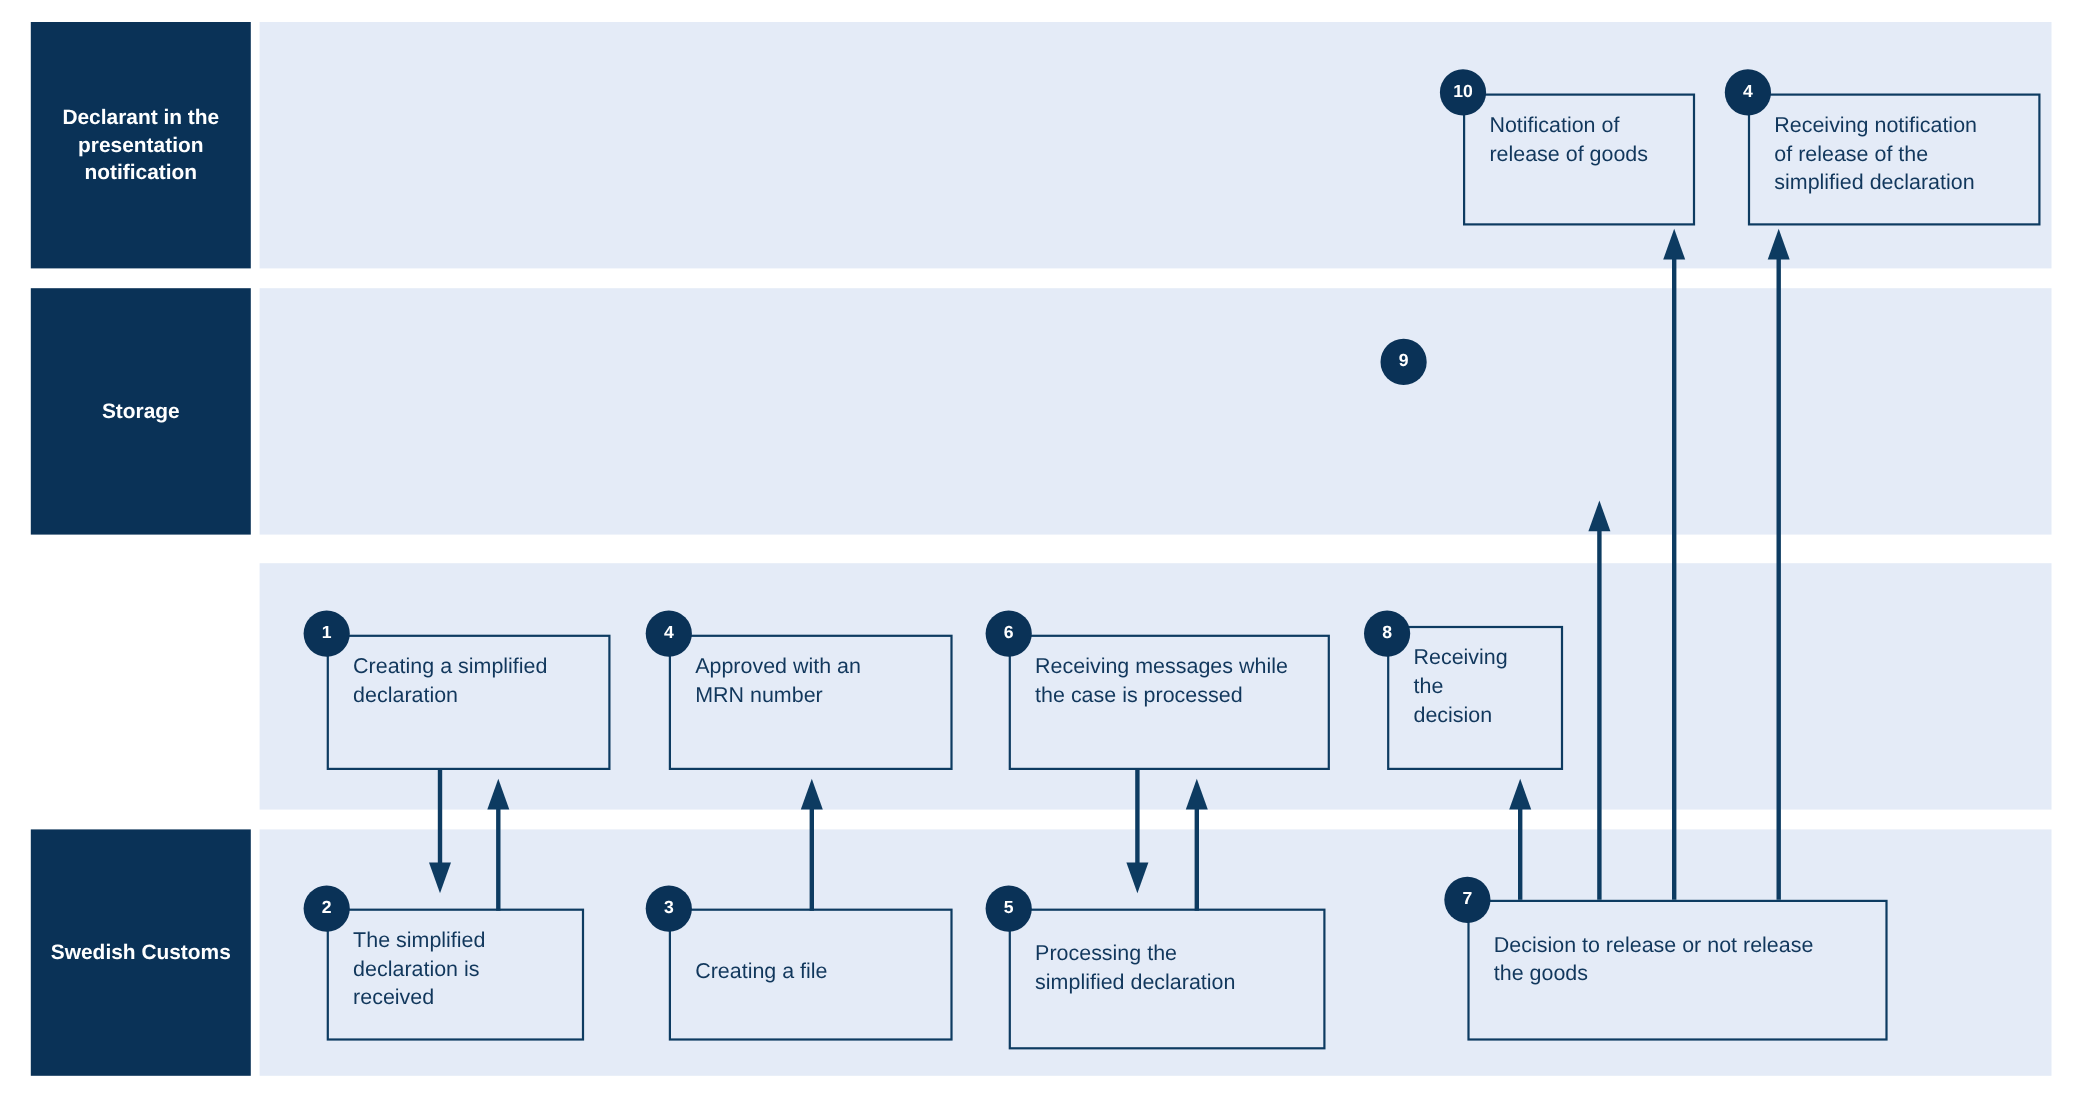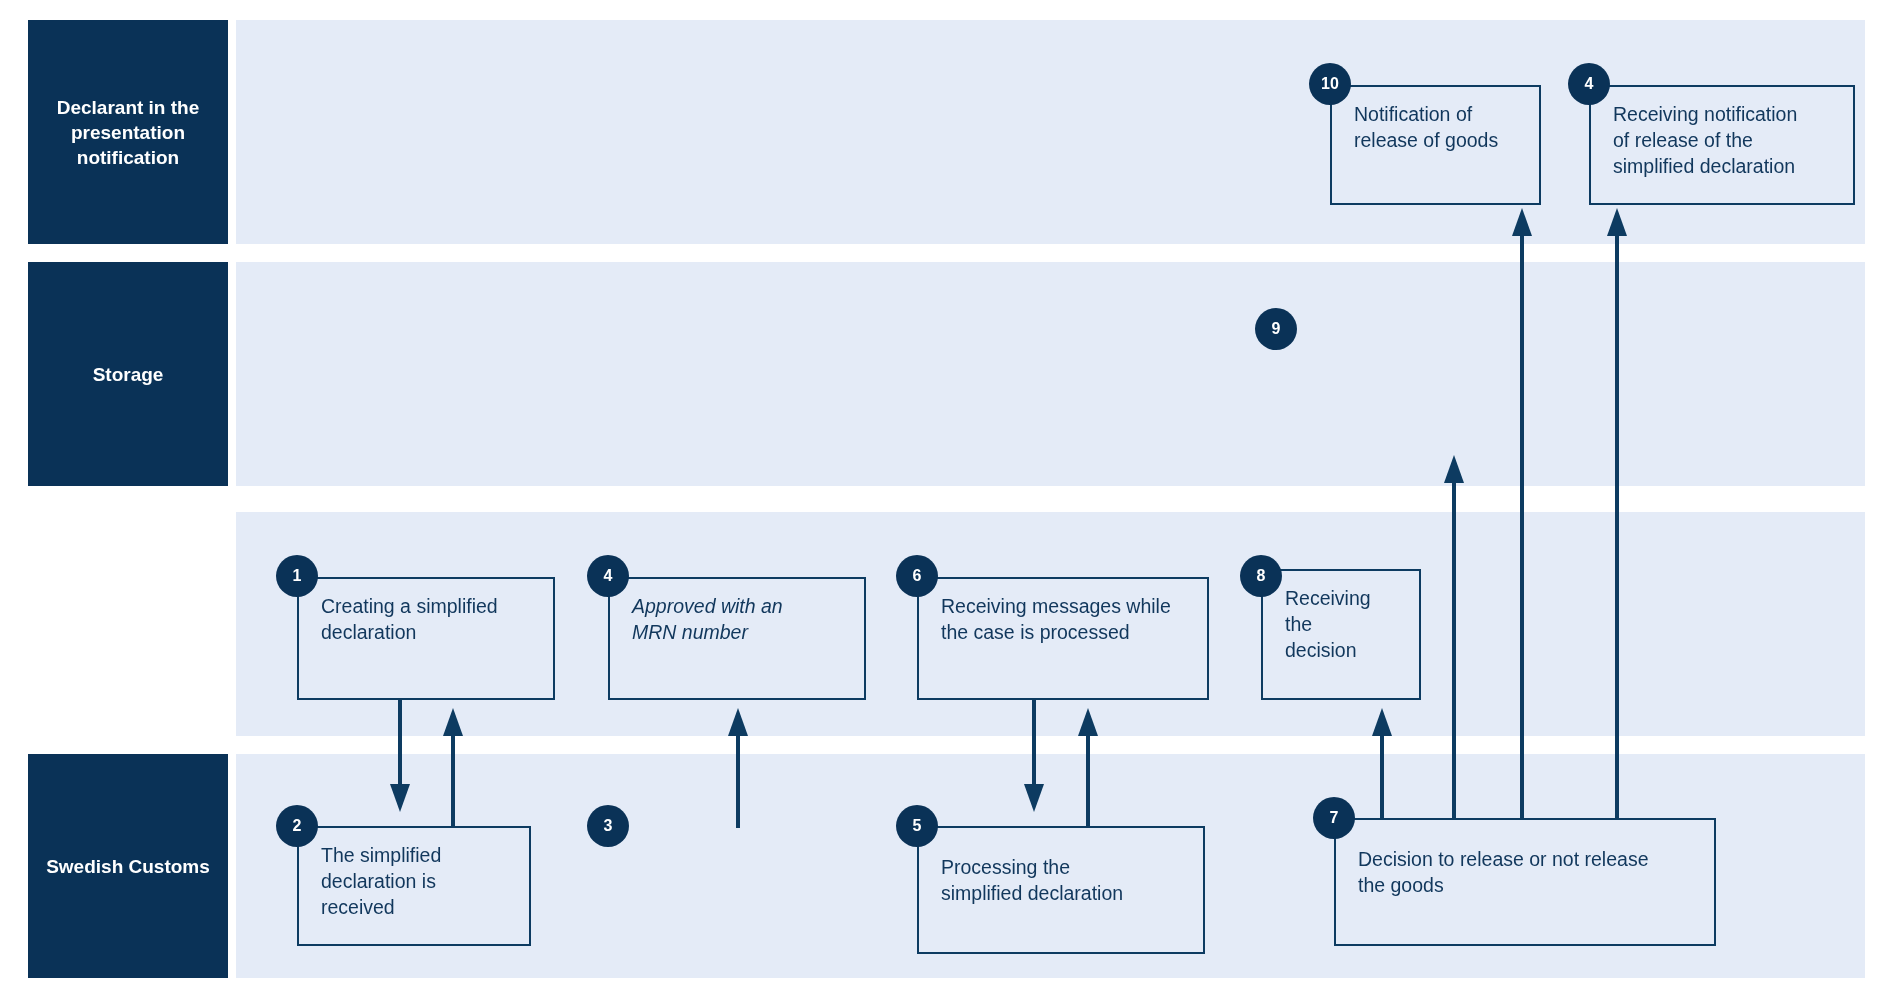--- a/index.html
+++ b/index.html
@@ -171,21 +171,21 @@
   <div class="badge" style="left:1568px; top:63px;">4</div>
 
   <div class="badge" style="left:1255px; top:308px;">9</div>
 
   <div class="node" style="left:297px; top:577px; width:258px; height:123px;">
     <div class="node-label">Creating a simplified
 declaration</div>
   </div>
   <div class="badge" style="left:276px; top:555px;">1</div>
 
-  <div class="node" style="left:608px; top:577px; width:258px; height:123px;font-style:italic;">
+  <div class="node" style="left:608px; top:577px; width:258px; height:123px;">
     <div class="node-label">Approved with an
 MRN number</div>
   </div>
   <div class="badge" style="left:587px; top:555px;">4</div>
 
   <div class="node" style="left:917px; top:577px; width:292px; height:123px;">
     <div class="node-label">Receiving messages while
 the case is processed</div>
   </div>
   <div class="badge" style="left:896px; top:555px;">6</div>
@@ -197,20 +197,23 @@
   </div>
   <div class="badge" style="left:1240px; top:555px;">8</div>
 
   <div class="node" style="left:297px; top:826px; width:234px; height:120px;">
     <div class="node-label">The simplified
 declaration is
 received</div>
   </div>
   <div class="badge" style="left:276px; top:805px;">2</div>
 
+  <div class="node" style="left:608px; top:826px; width:258px; height:120px;">
+    <div class="node-label" style="top:42px;">Creating a file</div>
+  </div>
   <div class="badge" style="left:587px; top:805px;">3</div>
 
   <div class="node" style="left:917px; top:826px; width:288px; height:128px;">
     <div class="node-label" style="top:26px;">Processing the
 simplified declaration</div>
   </div>
   <div class="badge" style="left:896px; top:805px;">5</div>
 
   <div class="node" style="left:1334px; top:818px; width:382px; height:128px;">
     <div class="node-label" style="top:26px;">Decision to release or not release

